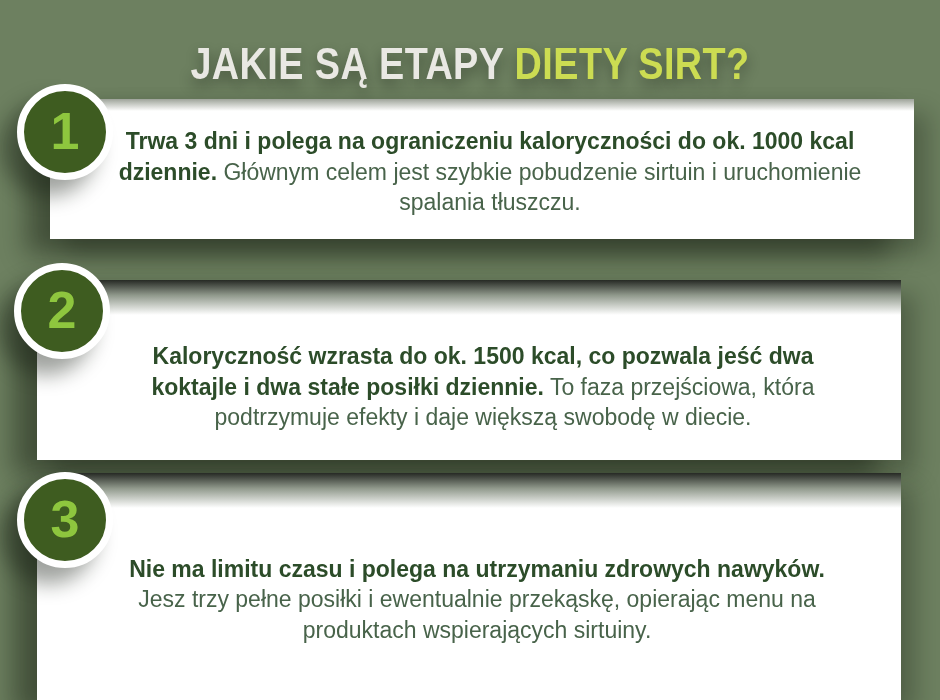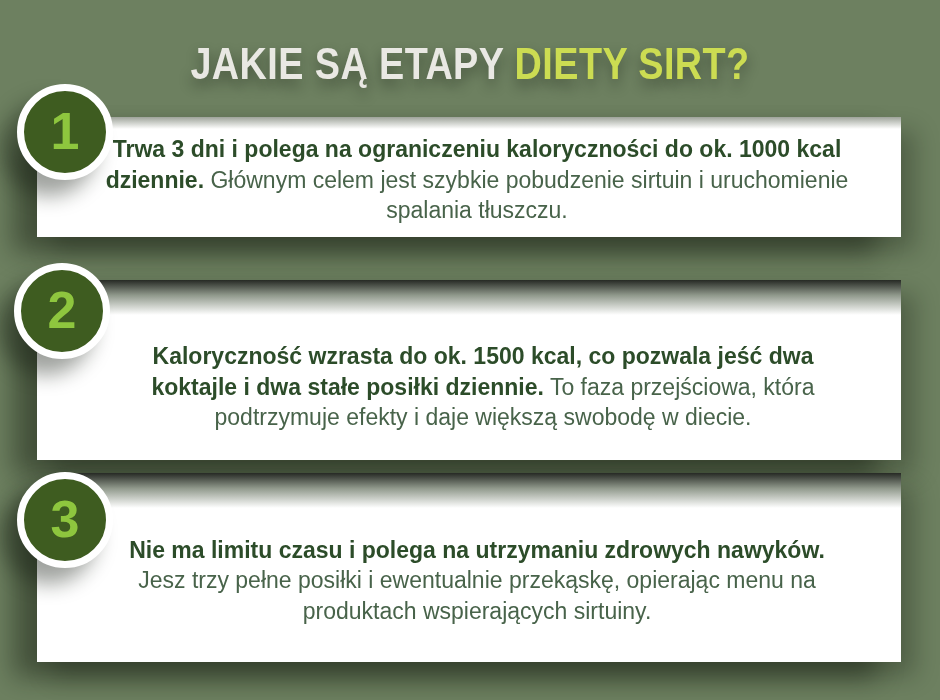--- a/index.html
+++ b/index.html
@@ -59,23 +59,23 @@
     background: linear-gradient(180deg, rgba(40, 52, 30, 0.45) 0%, rgba(109, 128, 96, 0) 100%);
   }
   .step-2 .card::before,
   .step-3 .card::before {
     height: 38px;
     background: linear-gradient(180deg,
       rgba(8, 12, 6, 0.88) 0%,
       rgba(52, 68, 44, 0.55) 40%,
       rgba(109, 128, 96, 0) 92%);
   }
-  .step-1 .card { top: 117px; height: 120px; }
+  .step-1 .card { top: 99px; height: 140px; margin-left: 13px; }
   .step-2 .card { top: 280px; height: 180px; }
-  .step-3 .card { top: 473px; height: 189px; }
+  .step-3 .card { top: 473px; height: 227px; }
 
   .card-text {
     margin: 0;
     padding: 6px 52px 0 68px;
     text-align: center;
     font-size: 23px;
     line-height: 1.33;
     color: var(--text-regular, #48634a);
     position: relative;
     z-index: 1;

